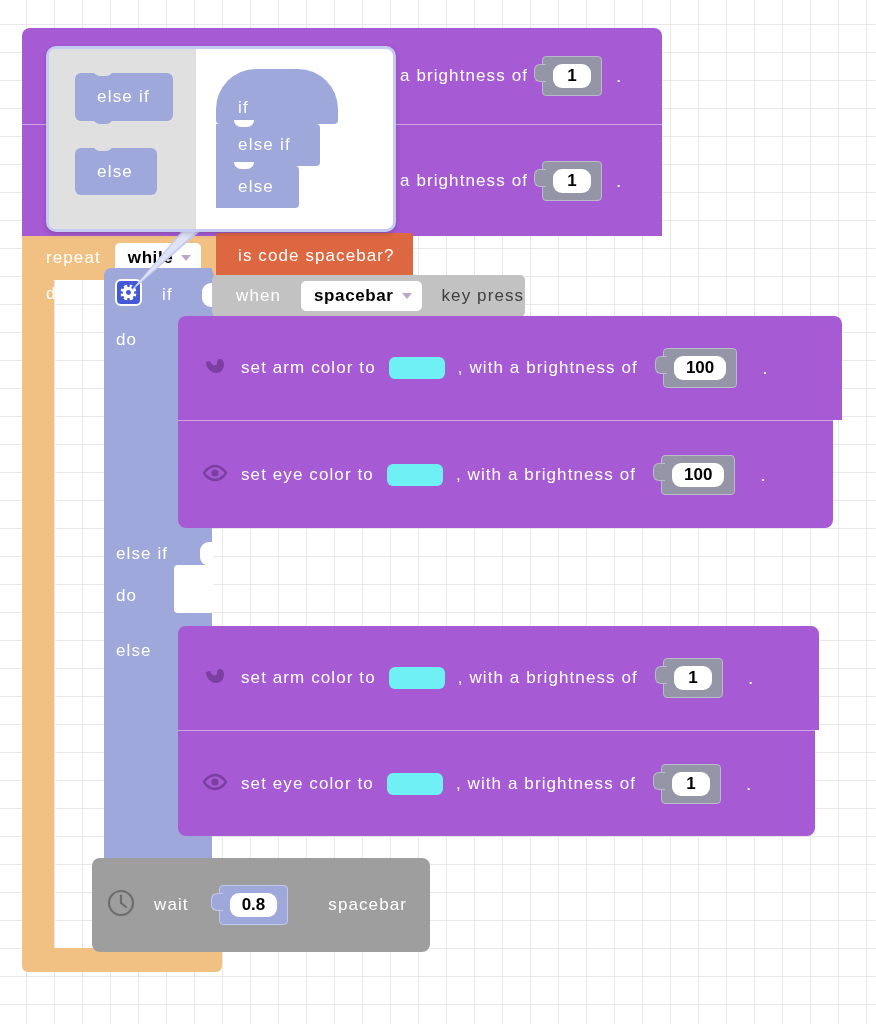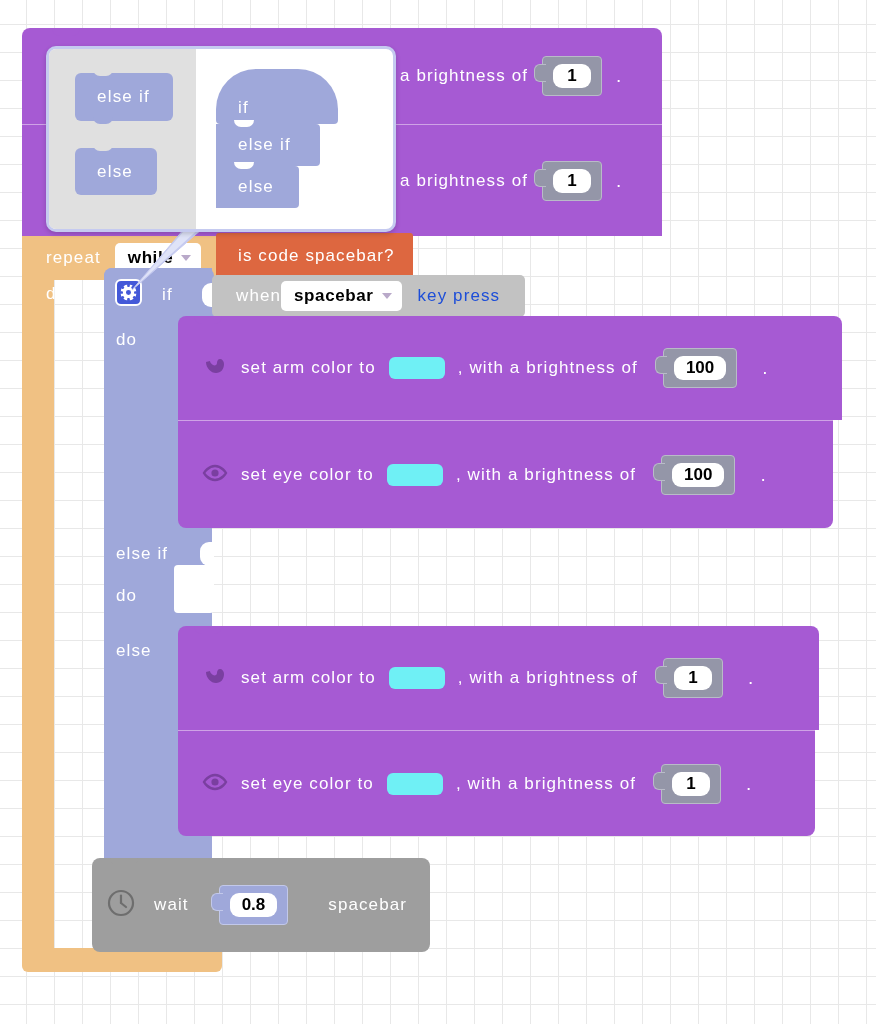--- a/index.html
+++ b/index.html
@@ -270,27 +270,27 @@
         <rect x="4" y="15.6" width="2.8" height="4.4" rx="1" transform="rotate(45 5.4 17.8)"></rect>
       </g>
     </svg>
   </div>
 
   <span class="lbl" style="position:absolute; left:162px; top:285px;">if</span>
 
   <div class="leftsocket" style="left:202px; top:283px;"></div>
 
   <div class="blk greyrep" style="left:212px; top:275px; width:313px; height:42px;">
-    <div class="row-inner" style="left:0; padding-left:24px; gap:0;">
+    <div class="row-inner" style="left:0; padding-left:24px; gap:20px;">
       <span class="lbl" style="color:#ffffff;">when</span>
       <span class="ddfield">
         <span>spacebar</span>
         <span class="caret"></span>
       </span>
-      <span class="lbl" style="color:#1d4ed8;margin-left:16px;">key  press</span>
+      <span class="lbl" style="color:#404040;">key  press</span>
     </div>
   </div>
 
   <span class="lbl" style="position:absolute; left:116px; top:330px;">do</span>
 
   <div class="blk purple purple-top" style="left:178px; top:316px; width:664px; height:104px; border-radius:8px 8px 0 0;">
     <div class="notch" style="left:16px; top:0; background:#a65ad3;"></div>
     <div class="row-inner" style="left:0; padding-left:24px; gap:13px;">
       <span class="icon">
         <svg viewBox="0 0 26 26" width="26" height="26">

